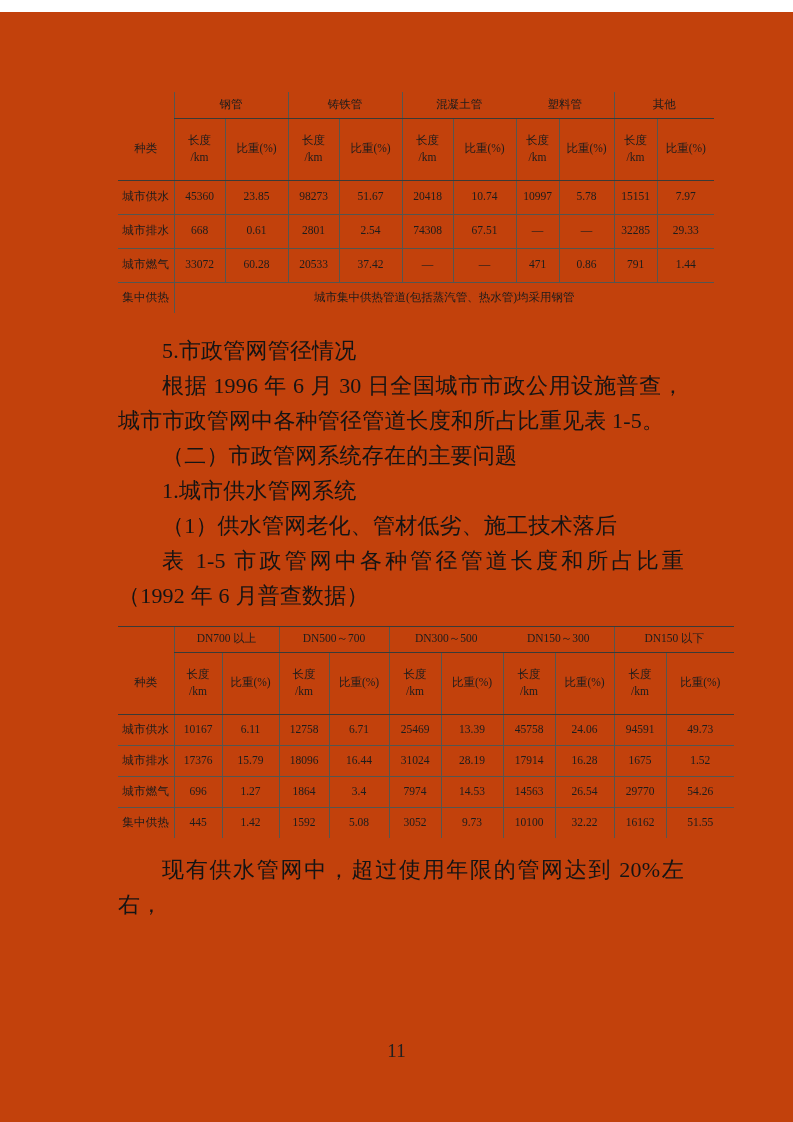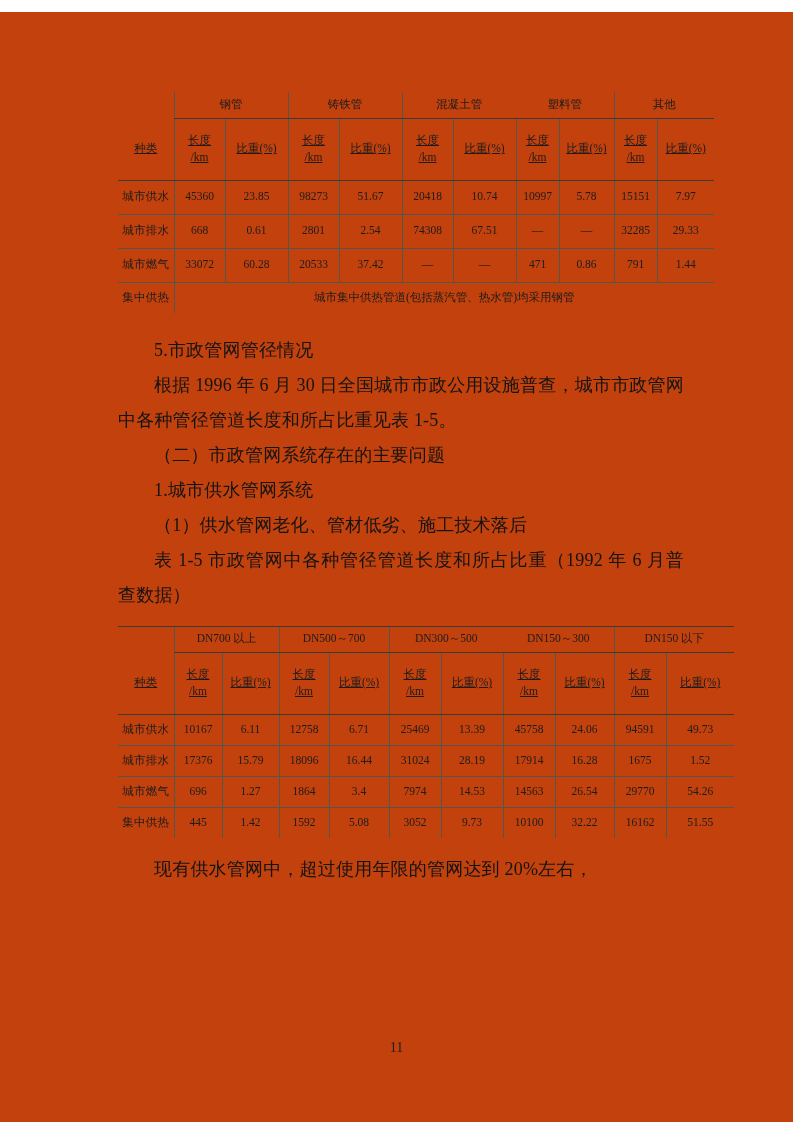--- a/index.html
+++ b/index.html
@@ -56,54 +56,53 @@
   .cell-kind {
     font-size: 11.5px;
   }
   .grp-head {
     height: 26px;
     font-size: 11.5px;
   }
   .sub-head {
     height: 62px;
     font-size: 11.5px;
-    text-decoration: underline;
   }
   .sub-head .len {
     display: block;
     line-height: 1.45;
   }
   .data-row td { height: 33px; }
   .t2 .data-row td { height: 30px; }
   .note-row td { height: 30px; font-size: 11.5px; }
 
   .rowhdr { font-size: 11.5px; letter-spacing: 0.2px; }
 
   
   p.para {
     margin: 0;
-    font-size: 18px;
+    font-size: 22px;
     line-height: 35px;
     text-align: justify;
     text-justify: inter-ideograph;
     letter-spacing: 0.2px;
     color: #141414;
   }
   p.indent { text-indent: 2em; }
   .gap-before-t2 { height: 13px; }
   .gap-after-t1 { height: 20px; }
   .gap-after-t2 { height: 14px; }
 
   .pagenum {
     position: absolute;
     left: 0;
     right: 0;
     top: 1028px;
     text-align: center;
-    font-size: 14px;
+    font-size: 19px;
     font-family: "Liberation Serif", "DejaVu Serif", serif;
     color: #202020;
   }
 </style>
 </head>
 <body>
 
 <div class="page">
   <div class="content">
 

